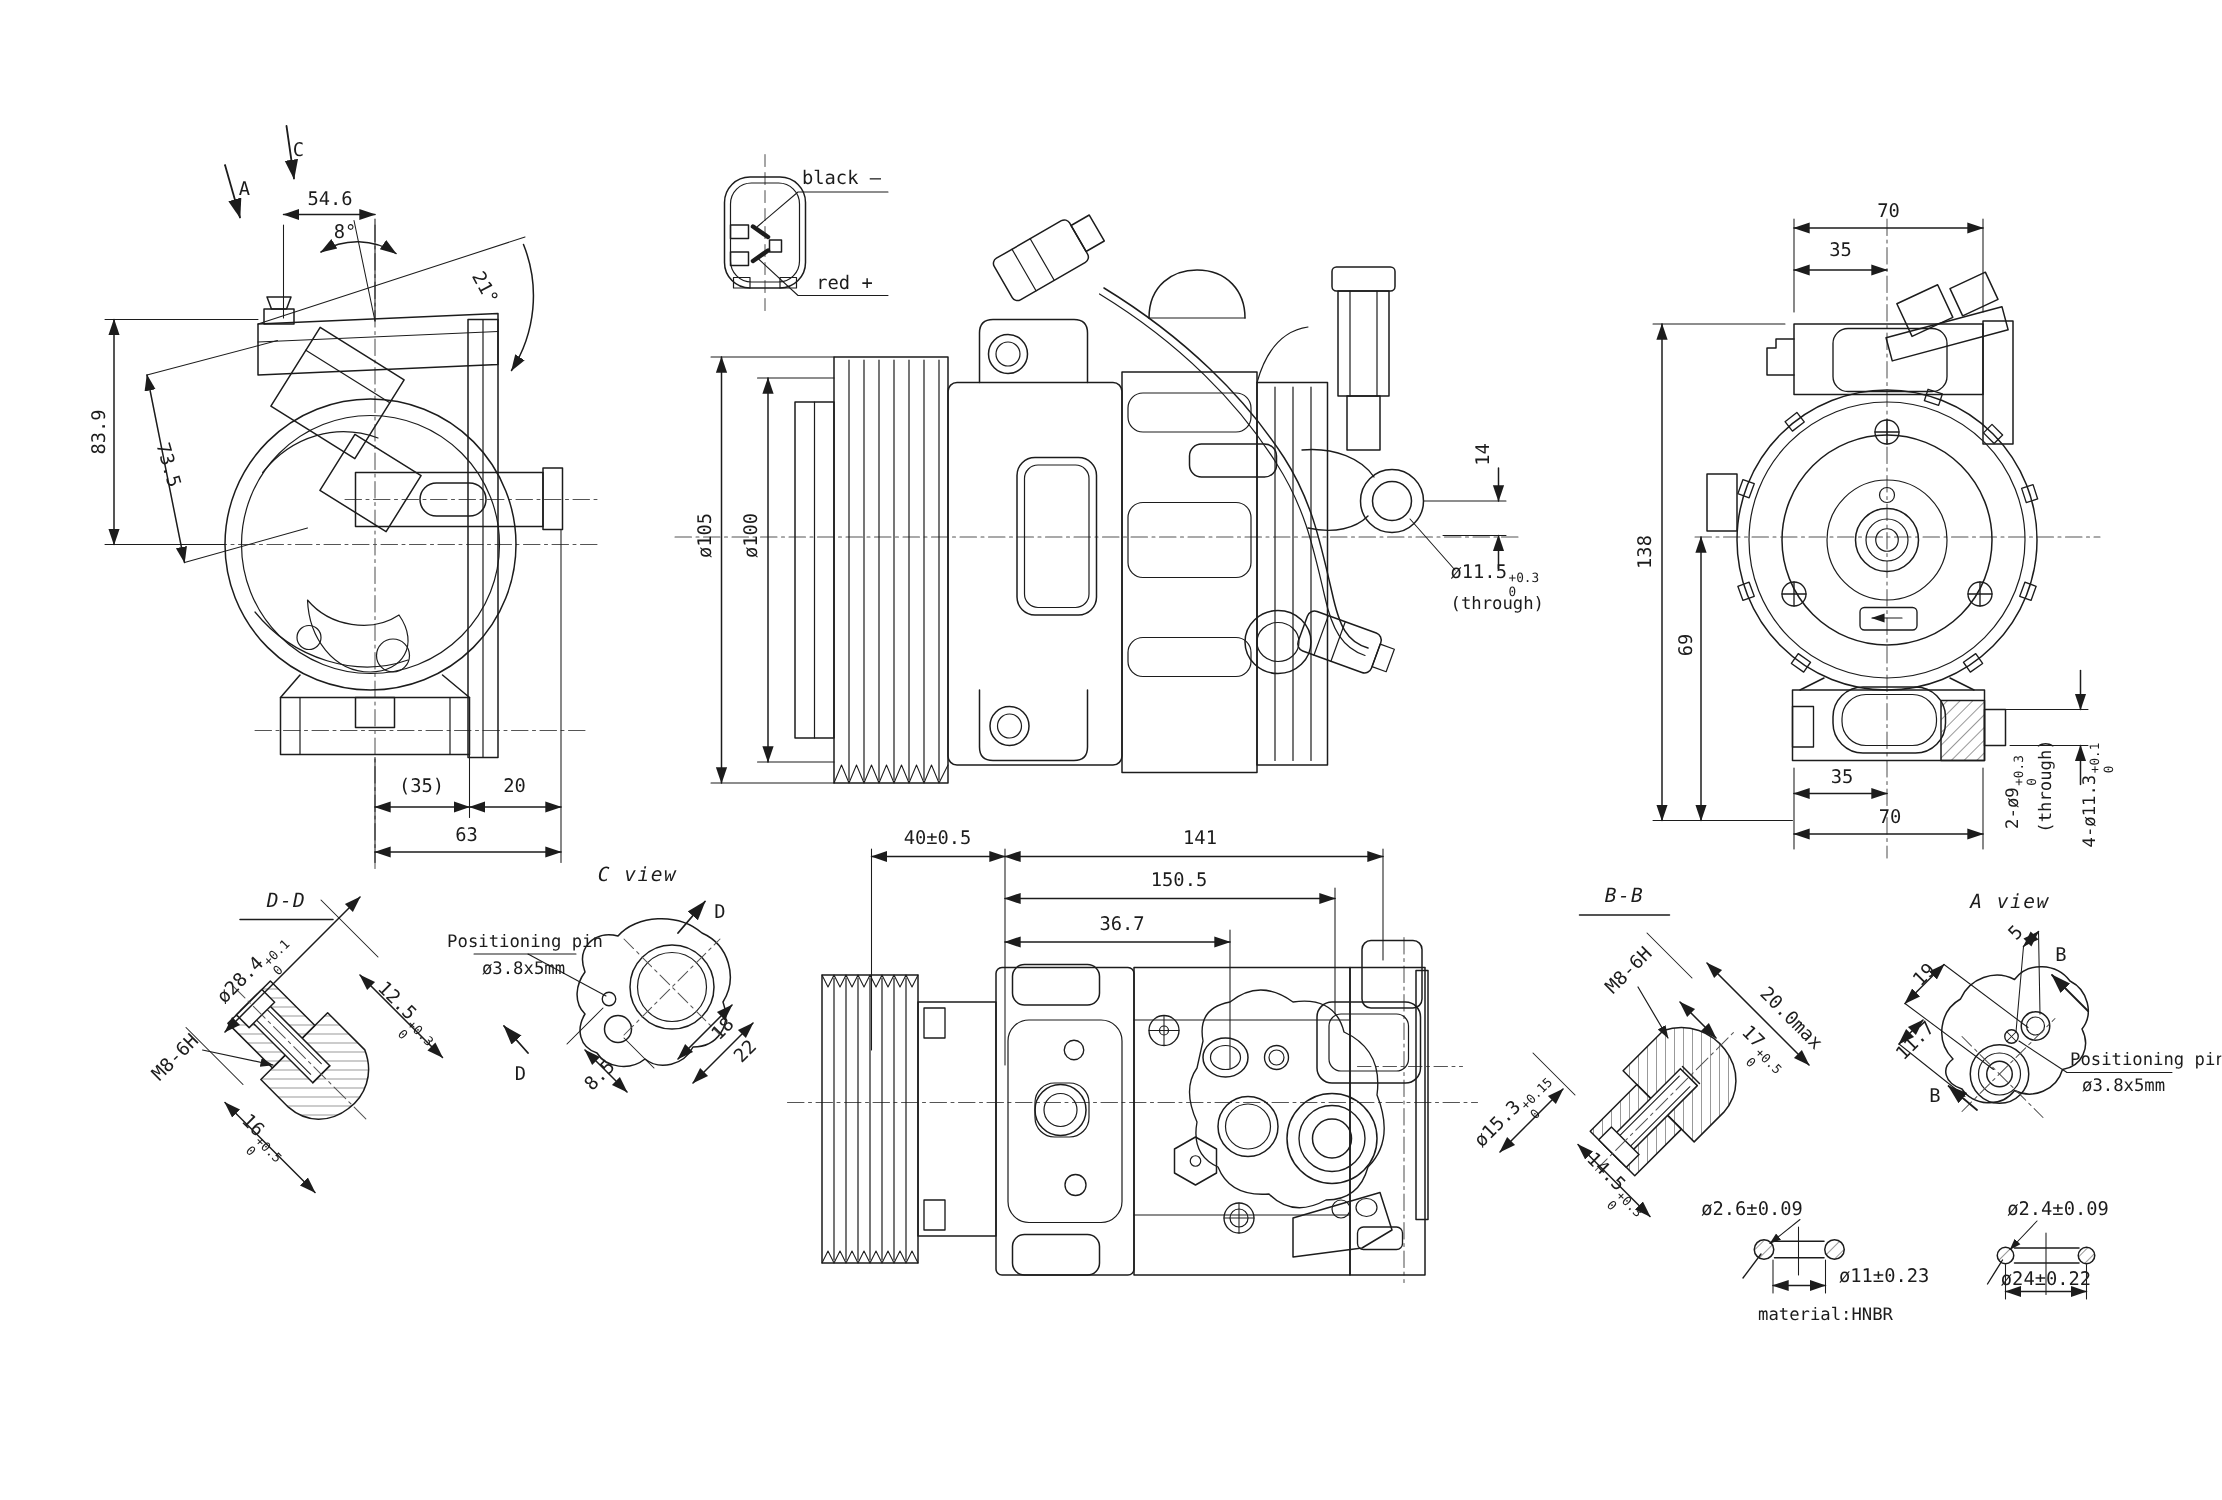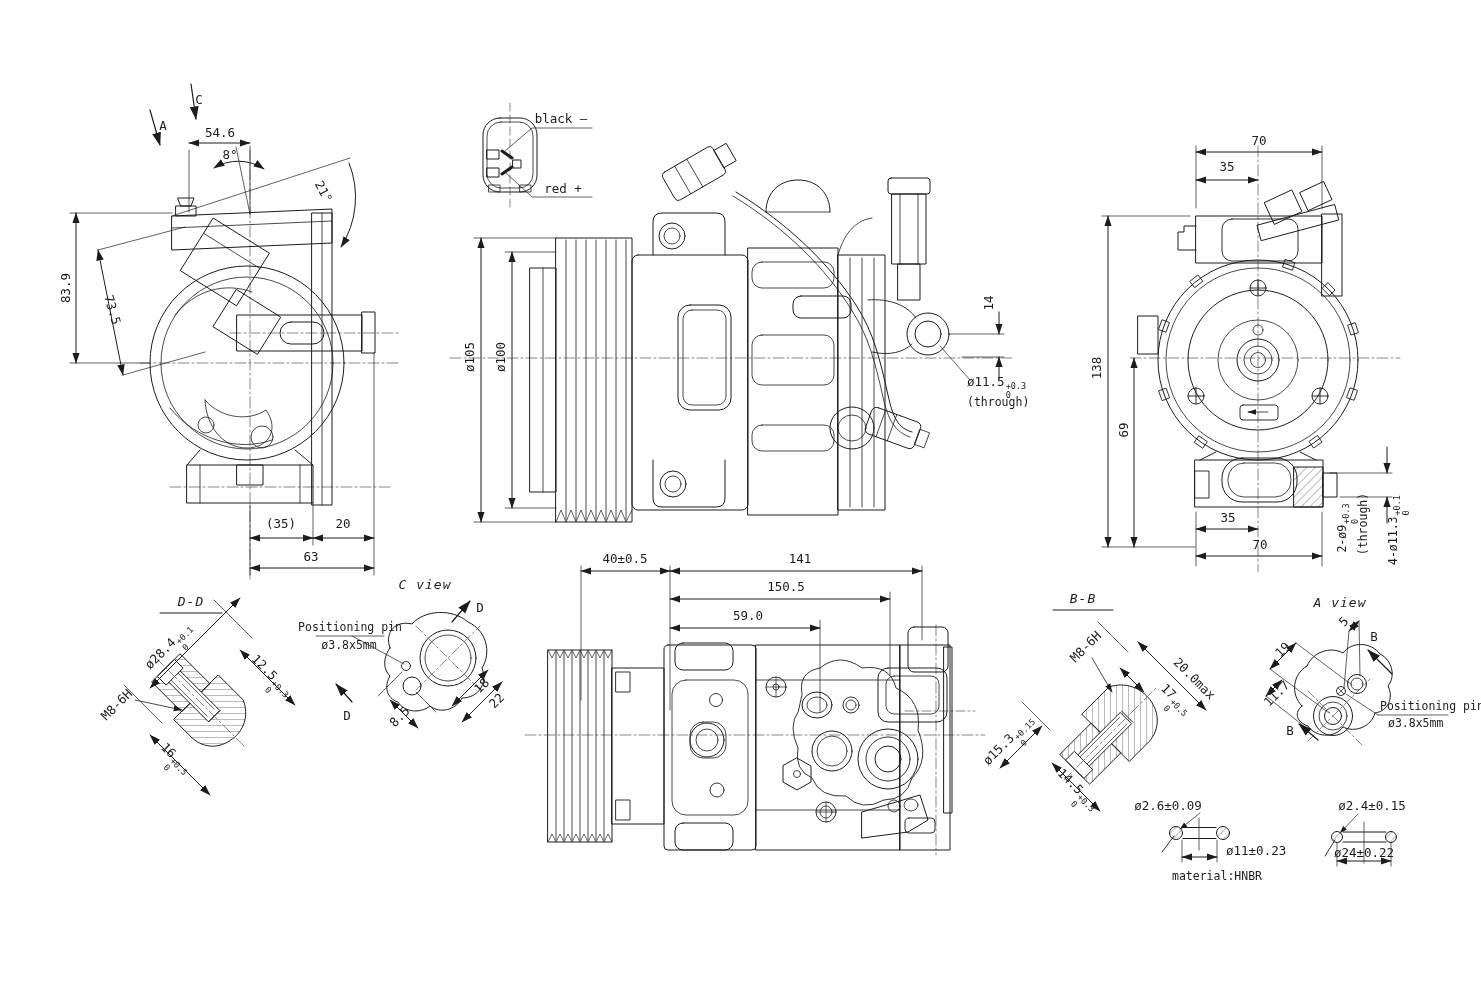--- a/index.html
+++ b/index.html
@@ -536,21 +536,21 @@
 <div class="lbl c" style="left:347px;top:716px">D</div>
 <div class="lbl c sm" style="left:350px;top:628px">Positioning pin</div>
 <div class="lbl c sm" style="left:349px;top:646px">ø3.8x5mm</div>
 <div class="lbl rm45" style="left:400px;top:717px">8.5</div>
 <div class="lbl rm45" style="left:482px;top:686px">18</div>
 <div class="lbl rm45" style="left:497px;top:701px">22</div>
 
 <div class="lbl c" style="left:625px;top:559px">40±0.5</div>
 <div class="lbl c" style="left:800px;top:559px">141</div>
 <div class="lbl c" style="left:786px;top:587px">150.5</div>
-<div class="lbl c" style="left:748px;top:616px">59.0</div>
+<div class="lbl c" style="left:748px;top:616px">36.7</div>
 
 <div class="lbl ttl c" style="left:1083px;top:598px">B-B</div>
 <div class="lbl rm45" style="left:1086px;top:647px">M8-6H</div>
 <div class="lbl rp45" style="left:1194px;top:679px">20.0max</div>
 <div class="lbl rp45" style="left:1172px;top:703px"><span>17</span><span class="tol">
         <span>+0.5</span>
         <span>0</span>
       </span></div>
 <div class="lbl rm45" style="left:1012px;top:744px"><span>ø15.3</span><span class="tol">
         <span>+0.15</span>
@@ -566,16 +566,16 @@
 <div class="lbl c" style="left:1290px;top:731px">B</div>
 <div class="lbl rm45" style="left:1283px;top:650px">19</div>
 <div class="lbl rm45" style="left:1277px;top:694px">11.7</div>
 <div class="lbl rm45" style="left:1344px;top:622px">5</div>
 <div class="lbl la sm" style="left:1380px;top:707px">Positioning pin</div>
 <div class="lbl la sm" style="left:1388px;top:724px">ø3.8x5mm</div>
 
 <div class="lbl c" style="left:1168px;top:806px">ø2.6±0.09</div>
 <div class="lbl la" style="left:1226px;top:851px">ø11±0.23</div>
 <div class="lbl la sm" style="left:1172px;top:877px">material:HNBR</div>
-<div class="lbl c" style="left:1372px;top:806px">ø2.4±0.15</div>
+<div class="lbl c" style="left:1372px;top:806px">ø2.4±0.09</div>
 <div class="lbl c" style="left:1364px;top:853px">ø24±0.22</div>
 
 </div>
 
 </body></html>

